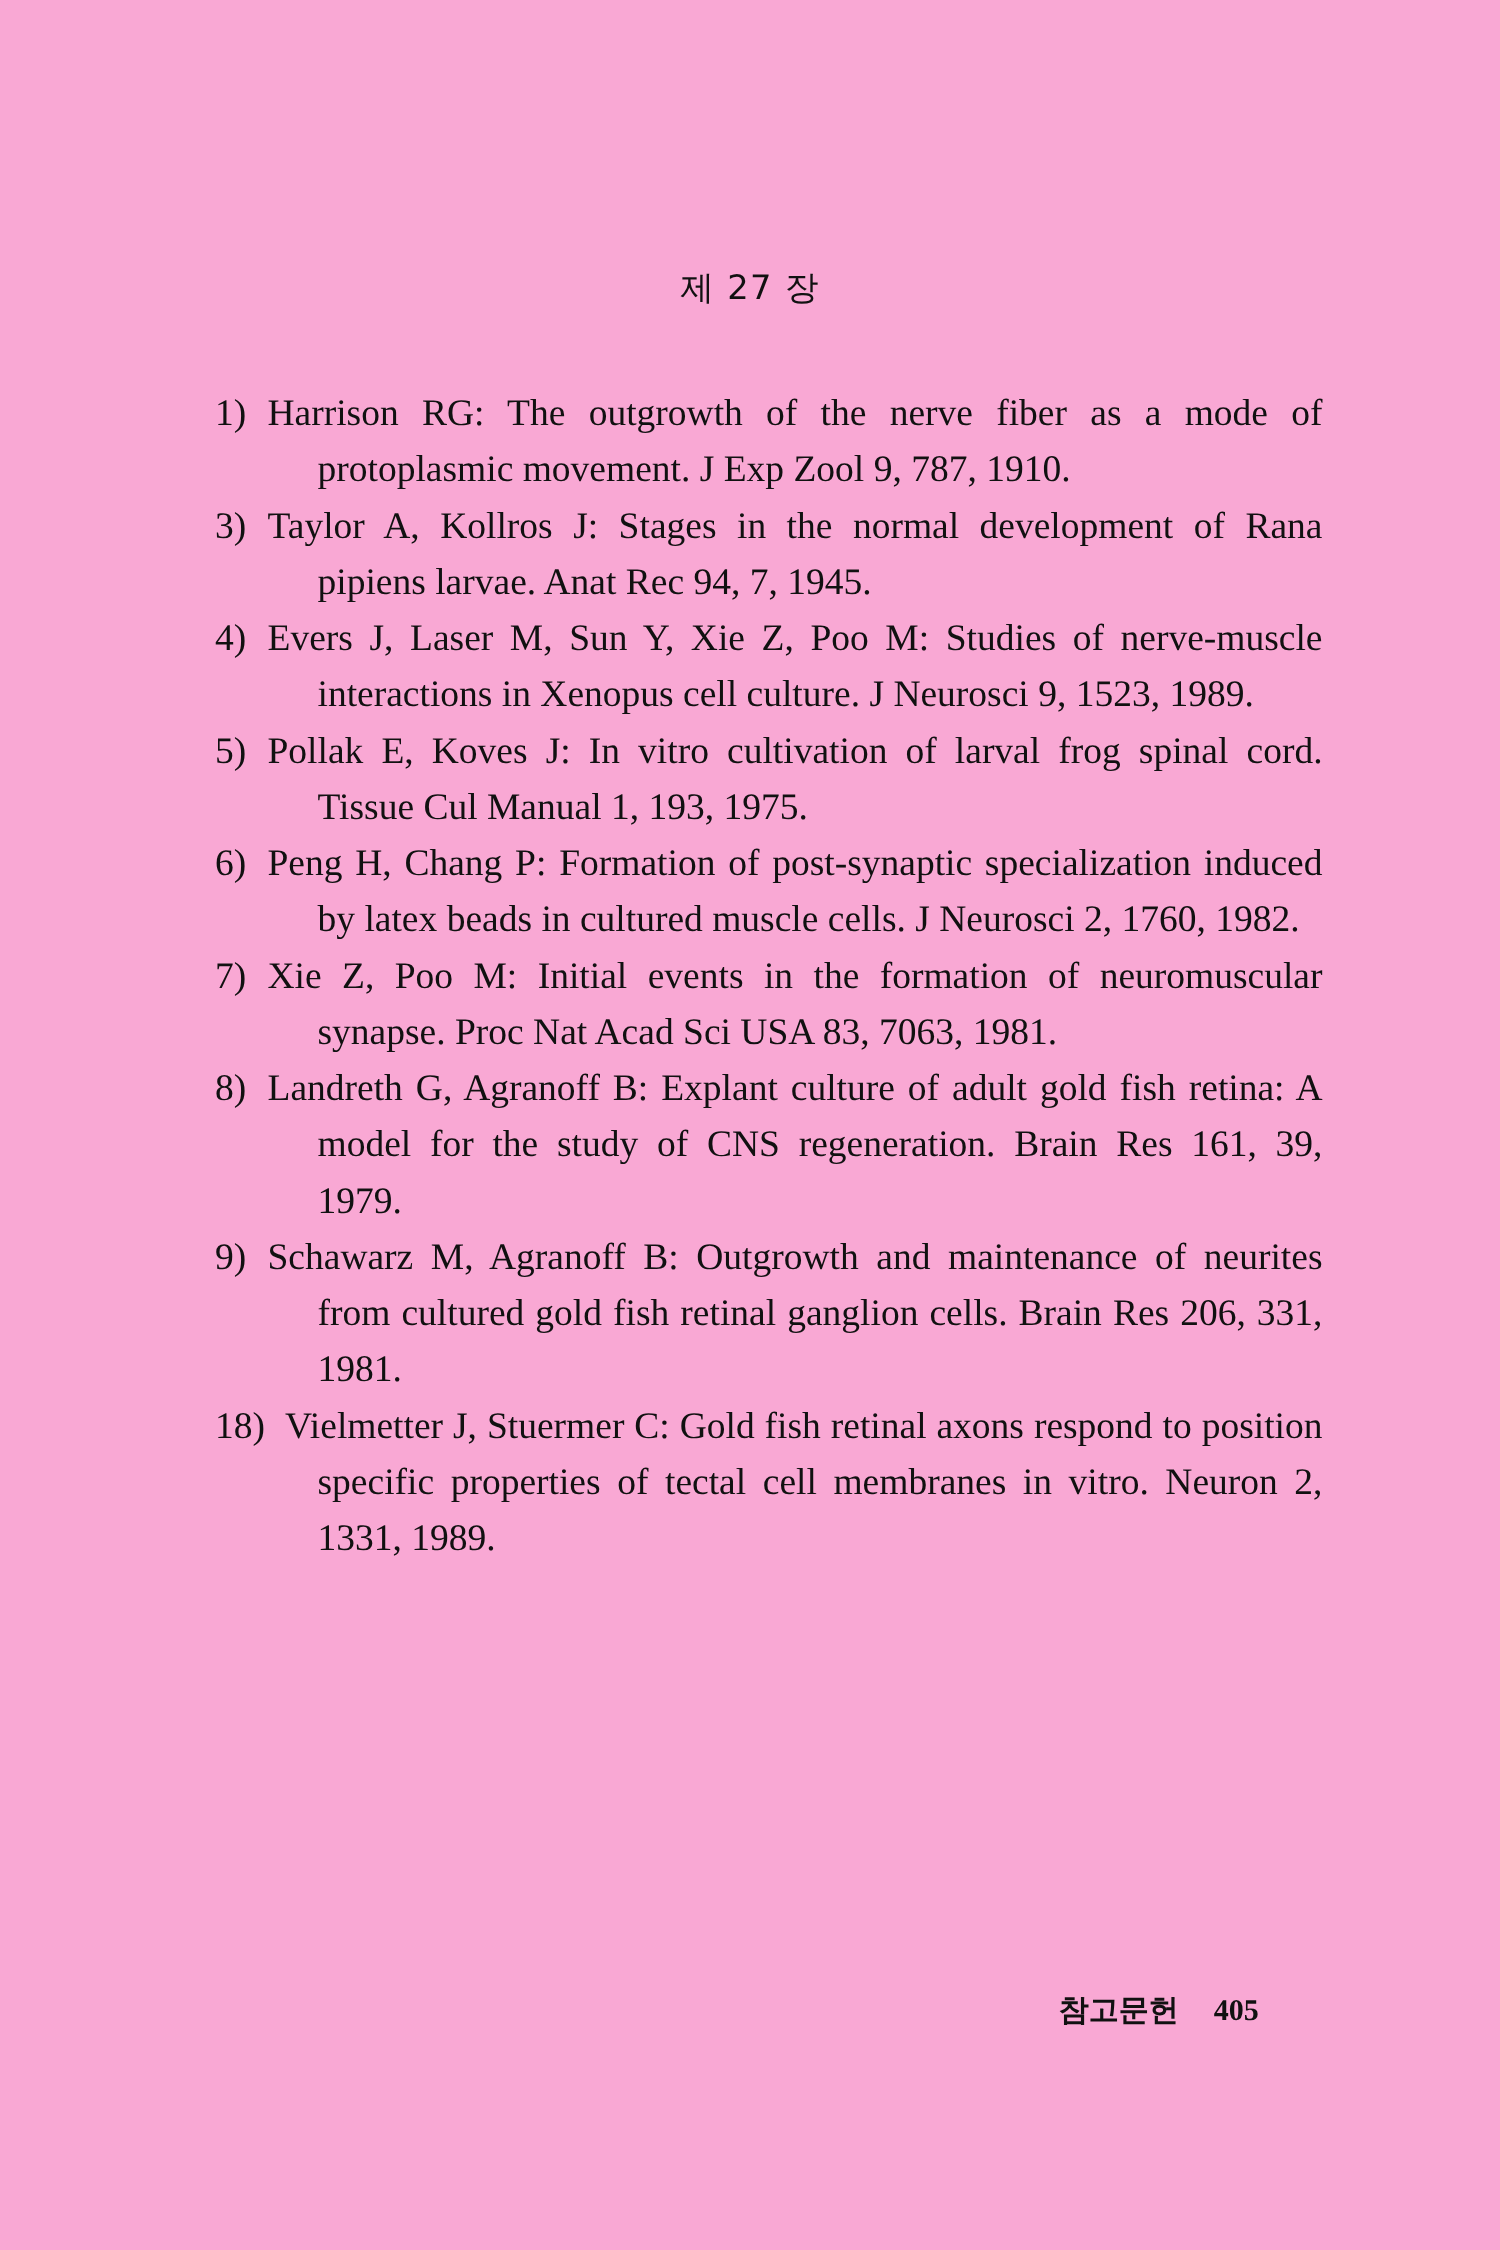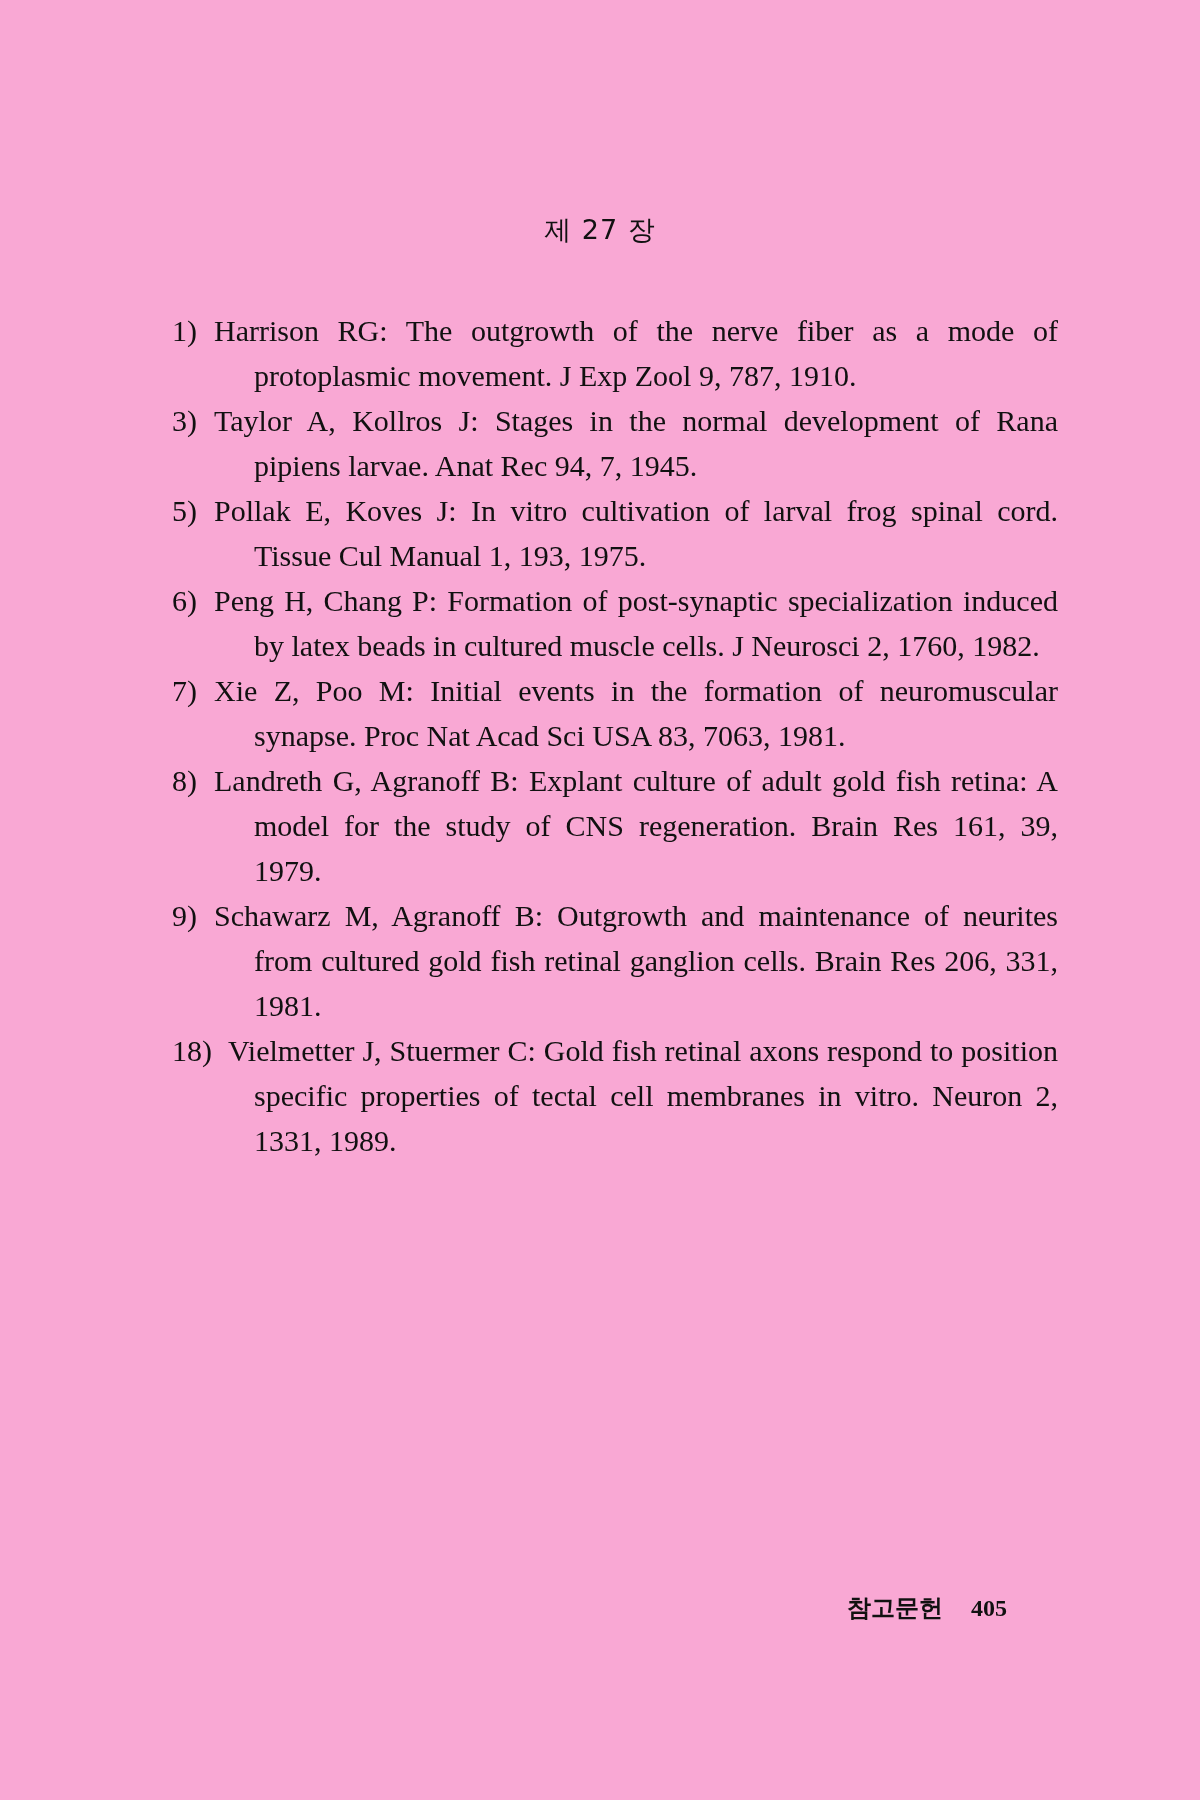--- a/index.html
+++ b/index.html
@@ -75,20 +75,21 @@
   </style>
 </head>
 <body>
 
 <div class="page">
   <div class="chapter-title">제 27 장</div>
 
   <ul class="refs">
     <li class="ref"><span class="ref-num">1)</span><span class="ref-text">Harrison RG: The outgrowth of the nerve fiber as a mode of protoplasmic movement. J Exp Zool 9, 787, 1910.</span></li>
     <li class="ref"><span class="ref-num">3)</span><span class="ref-text">Taylor A, Kollros J: Stages in the normal development of Rana pipiens larvae. Anat Rec 94, 7, 1945.</span></li>
+    <li class="ref"><span class="ref-num">4)</span><span class="ref-text">Evers J, Laser M, Sun Y, Xie Z, Poo M: Studies of nerve-muscle interactions in Xenopus cell culture. J Neurosci 9, 1523, 1989.</span></li>
     <li class="ref"><span class="ref-num">5)</span><span class="ref-text">Pollak E, Koves J: In vitro cultivation of larval frog spinal cord. Tissue Cul Manual 1, 193, 1975.</span></li>
     <li class="ref"><span class="ref-num">6)</span><span class="ref-text">Peng H, Chang P: Formation of post-synaptic specialization induced by latex beads in cultured muscle cells. J Neurosci 2, 1760, 1982.</span></li>
     <li class="ref"><span class="ref-num">7)</span><span class="ref-text">Xie Z, Poo M: Initial events in the formation of neuromuscular synapse. Proc Nat Acad Sci USA 83, 7063, 1981.</span></li>
     <li class="ref"><span class="ref-num">8)</span><span class="ref-text">Landreth G, Agranoff B: Explant culture of adult gold fish retina: A model for the study of CNS regeneration. Brain Res 161, 39, 1979.</span></li>
     <li class="ref"><span class="ref-num">9)</span><span class="ref-text">Schawarz M, Agranoff B: Outgrowth and maintenance of neurites from cultured gold fish retinal ganglion cells. Brain Res 206, 331, 1981.</span></li>
     <li class="ref"><span class="ref-num wide">18)</span><span class="ref-text">Vielmetter J, Stuermer C: Gold fish retinal axons respond to position specific properties of tectal cell membranes in vitro. Neuron 2, 1331, 1989.</span></li>
   </ul>
 
   <div class="footer">
     <span class="footer-label">참고문헌</span>

